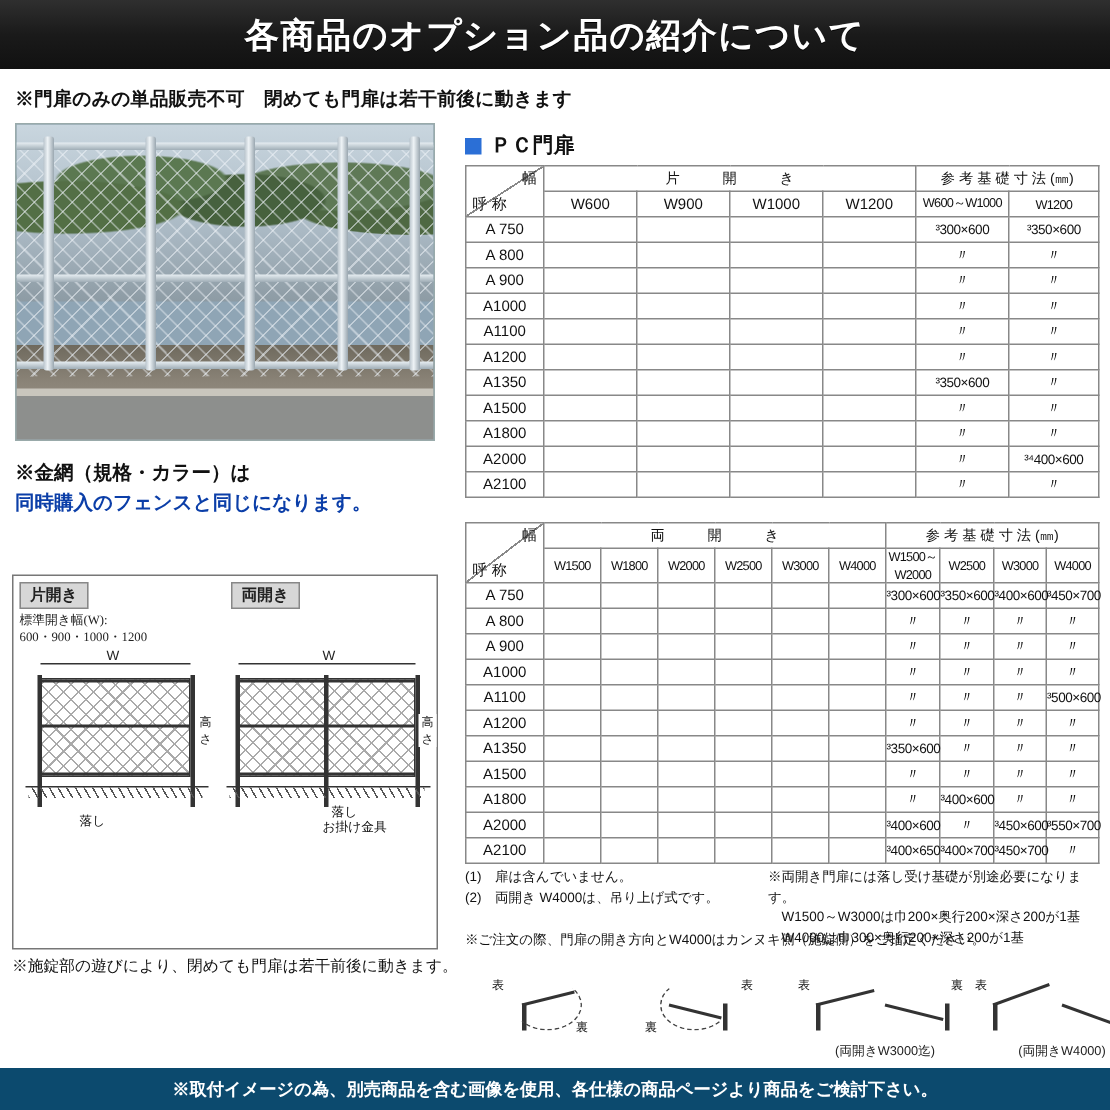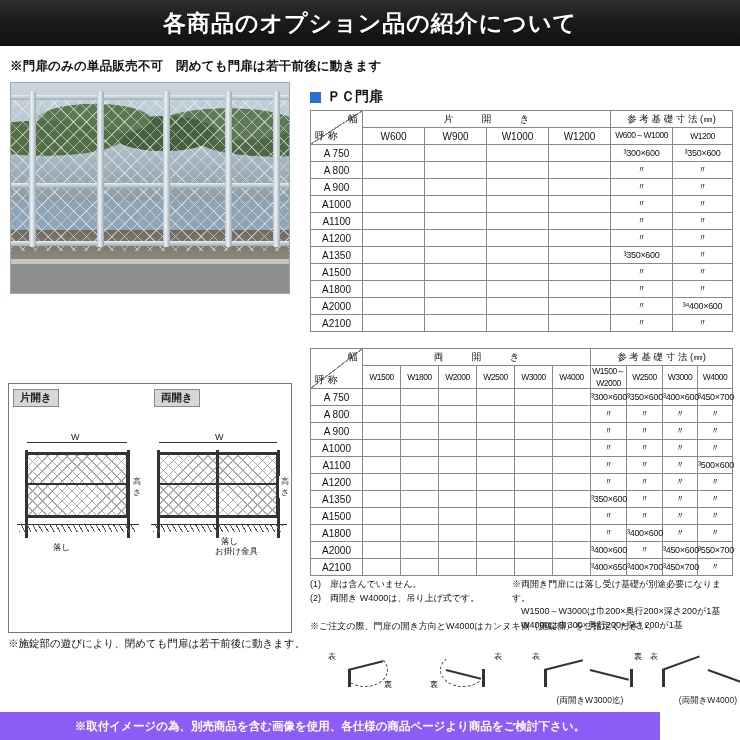--- a/index.html
+++ b/index.html
@@ -206,22 +206,22 @@
   }
   .fig { position:absolute; top:0; width:96px; height:60px; }
   .fig .postg { position:absolute; bottom:18px; width:3px; height:18px; background:#333; }
   .fig .leaf { position:absolute; height:2px; background:#333; transform-origin:left center; }
   .fig .arc { position:absolute; border:1px dashed #444; border-radius:50%; }
   .fig .lab { position:absolute; font-size:8px; color:#111; }
   .fig .caption { position:absolute; bottom:-2px; left:0; width:100%; text-align:center; font-size:8.5px; }
 
   
   .bottom {
-    position:absolute; left:0; bottom:0; width:660px; height:28px;
-    background:#8b5cf6; display:flex; align-items:center; justify-content:center;
+    position:absolute; left:0; bottom:0; width:740px; height:28px;
+    background:#0c4a6e; display:flex; align-items:center; justify-content:center;
   }
   .bottom span { color:#fff; font-size:11.5px; font-weight:bold; }
 </style>
 </head>
 <body>
 
 <div class="page">
 
   <div class="banner">
     <div class="banner-title">各商品のオプション品の紹介について</div>
@@ -239,25 +239,30 @@
     <div class="rail" style="top:12px"></div>
     <div class="rail" style="top:100px"></div>
     <div class="rail" style="top:158px"></div>
     <div class="post" style="left:18px"></div>
     <div class="post" style="left:86px"></div>
     <div class="post" style="left:152px"></div>
     <div class="post" style="left:214px"></div>
     <div class="post" style="left:262px"></div>
   </div>
 
+  <div class="note-mid">
+    <div>※金網（規格・カラー）は</div>
+    <div class="blue">同時購入のフェンスと同じになります。</div>
+  </div>
 
   <div class="diagram">
     <div class="dhead">
       <div class="dcell">
         <span class="dtag">片開き</span>
+        <div class="dsub">標準開き幅(W):<br>600・900・1000・1200</div>
       </div>
       <div class="dcell">
         <span class="dtag">両開き</span>
       </div>
     </div>
 
     <div class="drawing">
 
       <div class="half left">
         <div class="dimline" style="left:14px; top:18px; width:100px;"></div>

